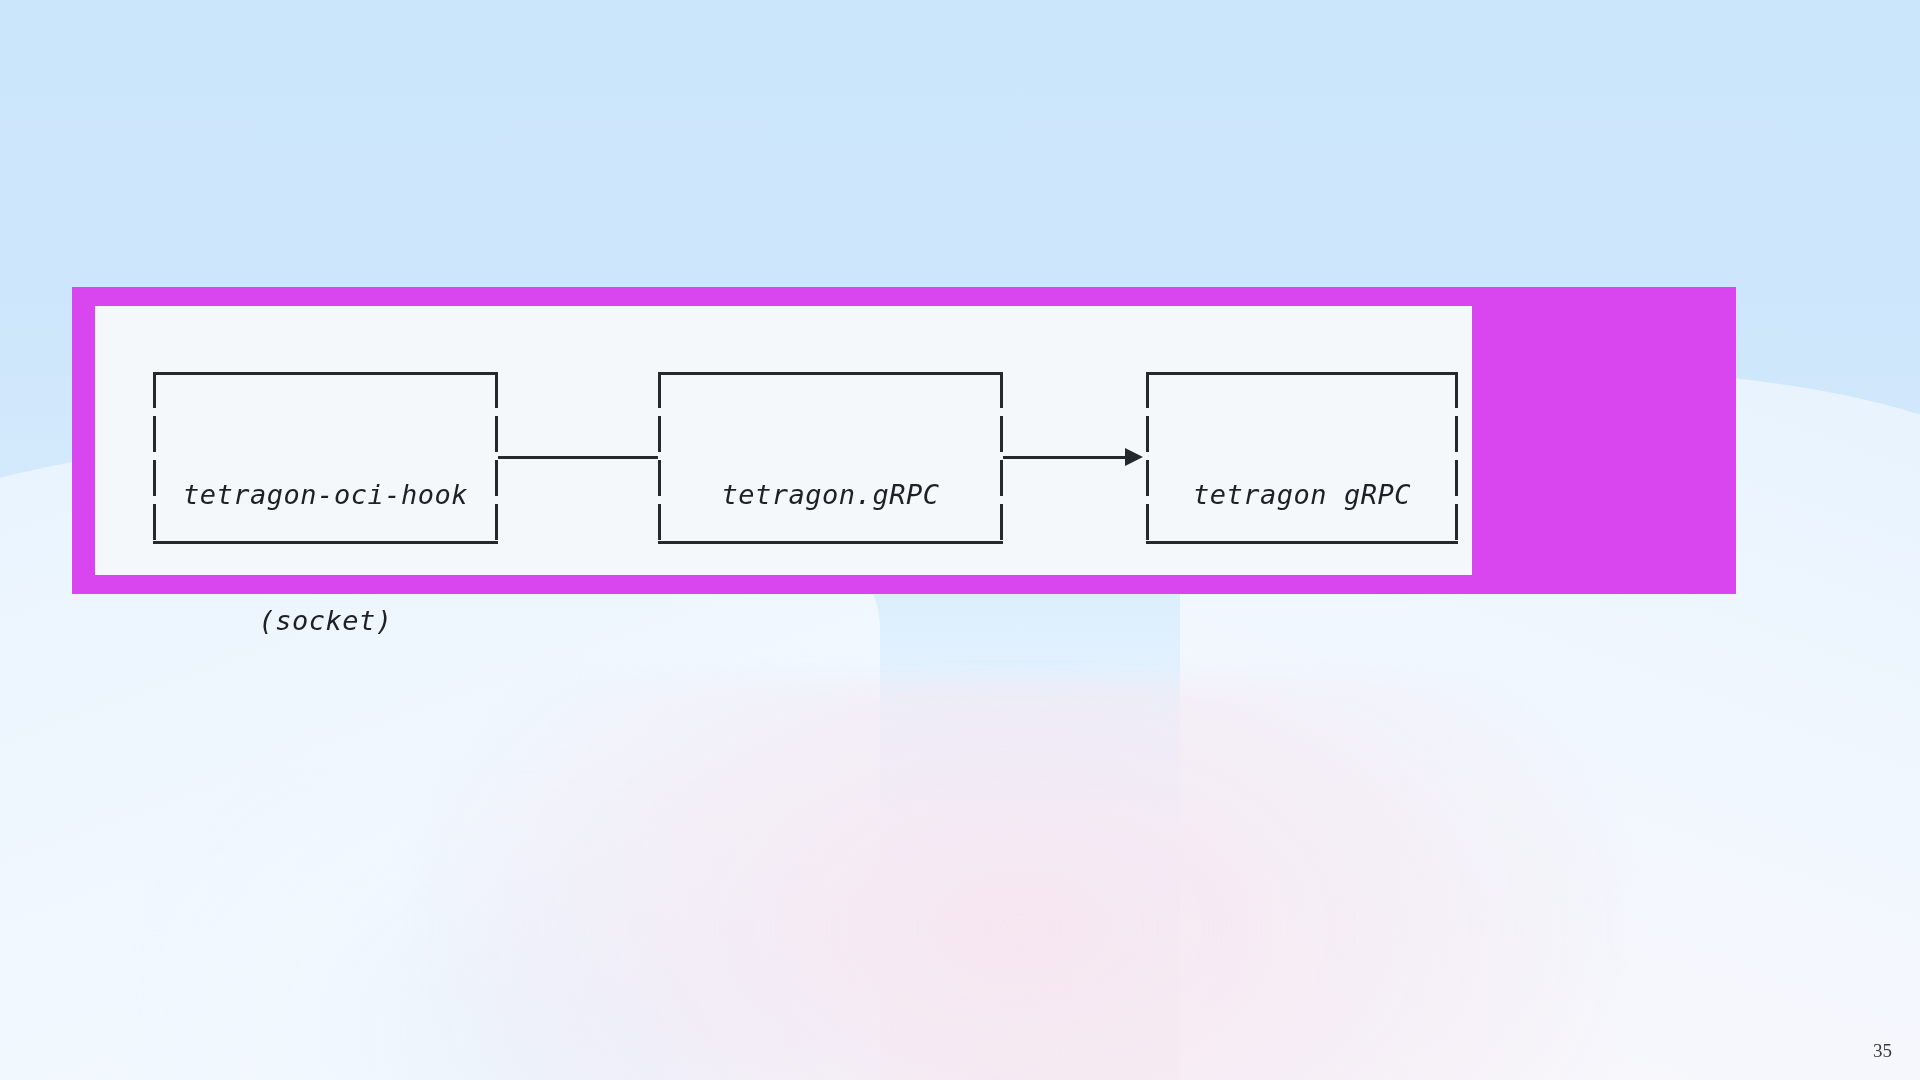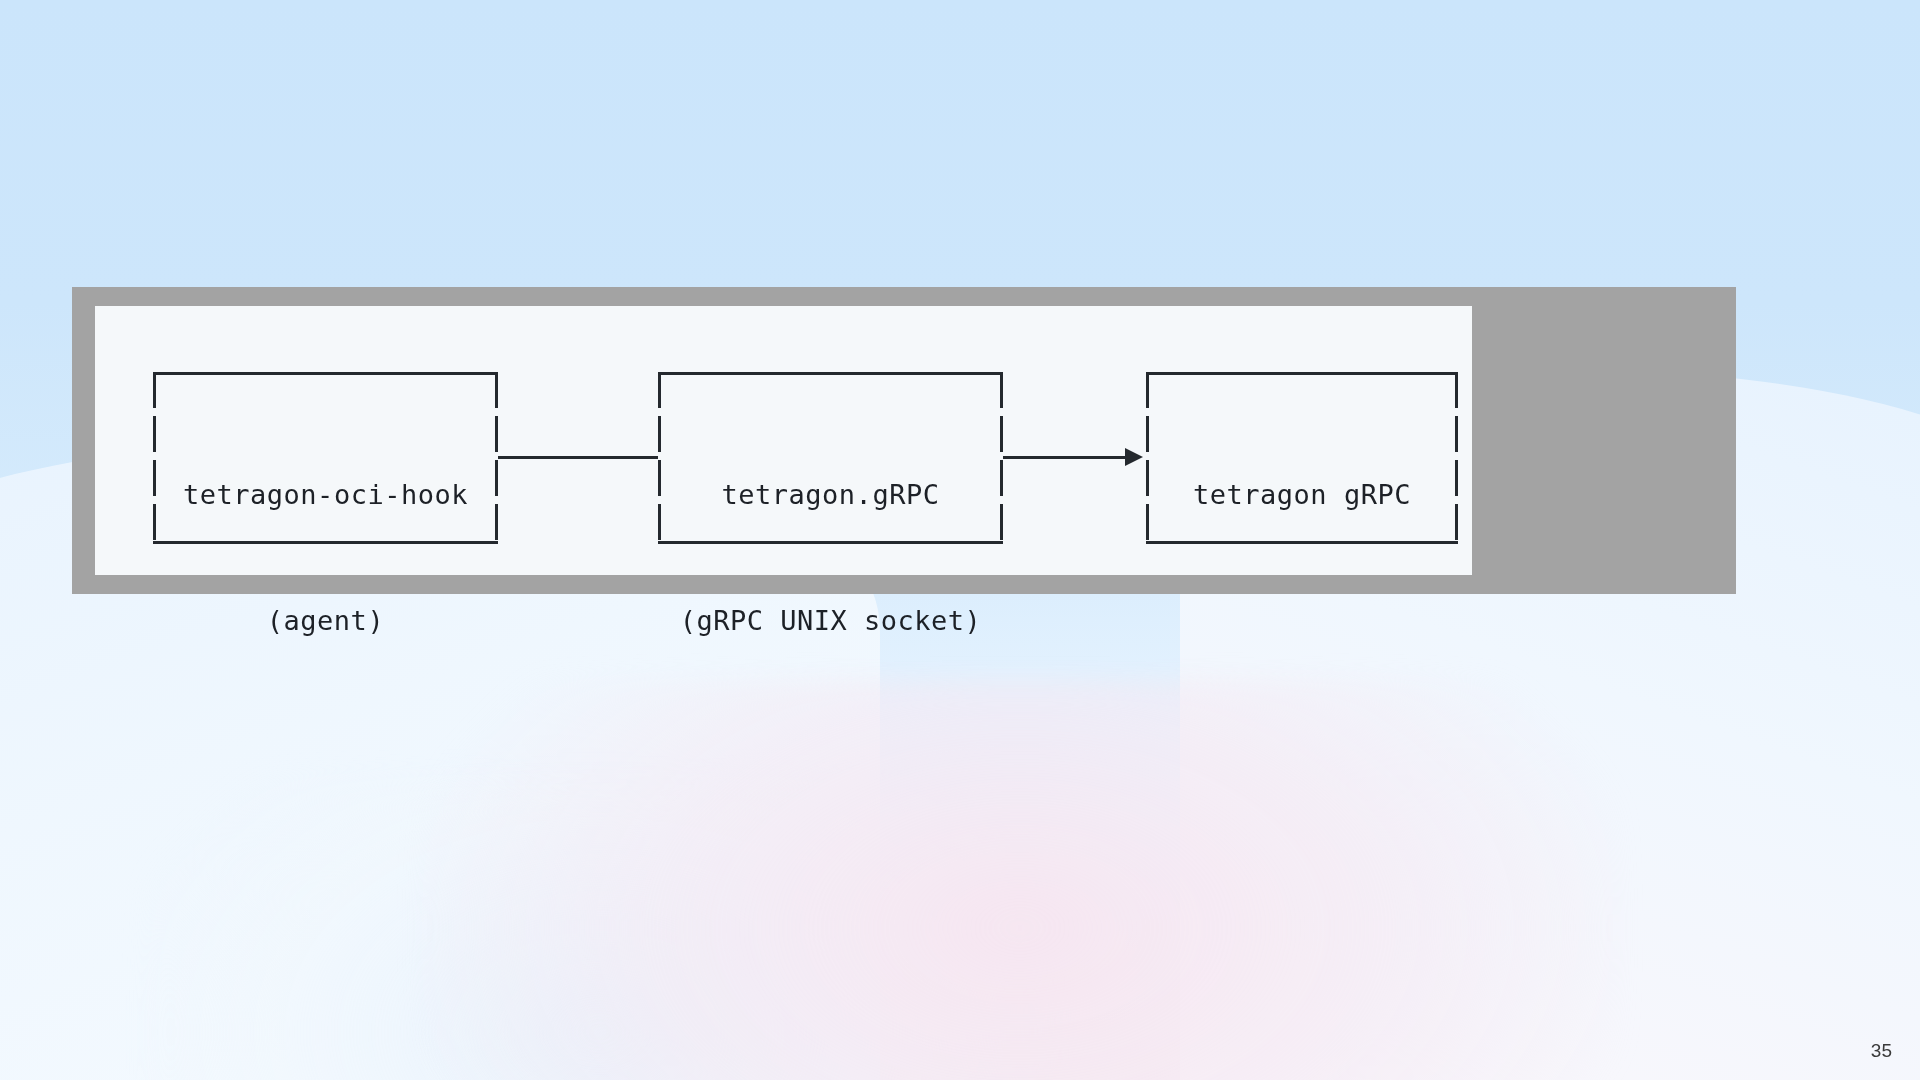--- a/index.html
+++ b/index.html
@@ -72,22 +72,23 @@
     filter: blur(14px);
   }
 
   
   .card {
     position: absolute;
     left: 72px;
     top: 287px;
     width: 1664px;
     height: 307px;
-    background: #a3a3a3;
+    background: #d946ef;
     box-sizing: border-box;
+    font-style: italic;
   }
   .card-inner {
     position: absolute;
     left: 23px;
     top: 19px;
     width: 1377px;
     height: 269px;
     background: #f5f8fa;
     box-sizing: border-box;
   }
@@ -171,21 +172,21 @@
     border-top: 9px solid transparent;
     border-bottom: 9px solid transparent;
     border-left: 18px solid #24292e;
   }
 
   
   .page-number {
     position: absolute;
     right: 28px;
     bottom: 18px;
-    font-family: Liberation Sans, sans-serif;
+    font-family: Liberation Serif, serif;
     font-size: 19px;
     color: #3a3a3a;
   }
 </style>
 </head>
 <body>
 
 <div class="bg-base"></div>
 <div class="bg-wave-right"></div>
 <div class="bg-wave-left"></div>
@@ -197,34 +198,33 @@
 
     <div class="diagram">
 
       <div class="ascii-box" id="box-1">
         <div class="bx-top"></div>
         <div class="bx-bottom"></div>
         <div class="bx-left"></div>
         <div class="bx-right"></div>
         <div class="bx-label">
           <div>tetragon-oci-hook</div>
-          <div>(agent)</div>
+          <div>(socket)</div>
         </div>
       </div>
 
       <div class="connector" id="link-1"></div>
 
       <div class="ascii-box" id="box-2">
         <div class="bx-top"></div>
         <div class="bx-bottom"></div>
         <div class="bx-left"></div>
         <div class="bx-right"></div>
         <div class="bx-label">
           <div>tetragon.gRPC</div>
-          <div>(gRPC UNIX socket)</div>
         </div>
       </div>
 
       <div class="connector" id="link-2"></div>
       <div class="arrow-head"></div>
 
       <div class="ascii-box" id="box-3">
         <div class="bx-top"></div>
         <div class="bx-bottom"></div>
         <div class="bx-left"></div>

